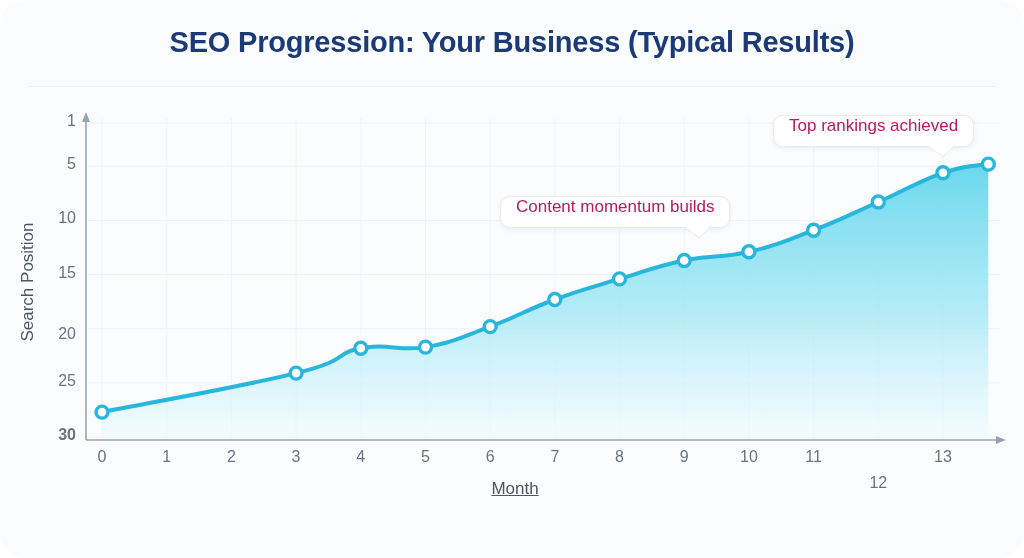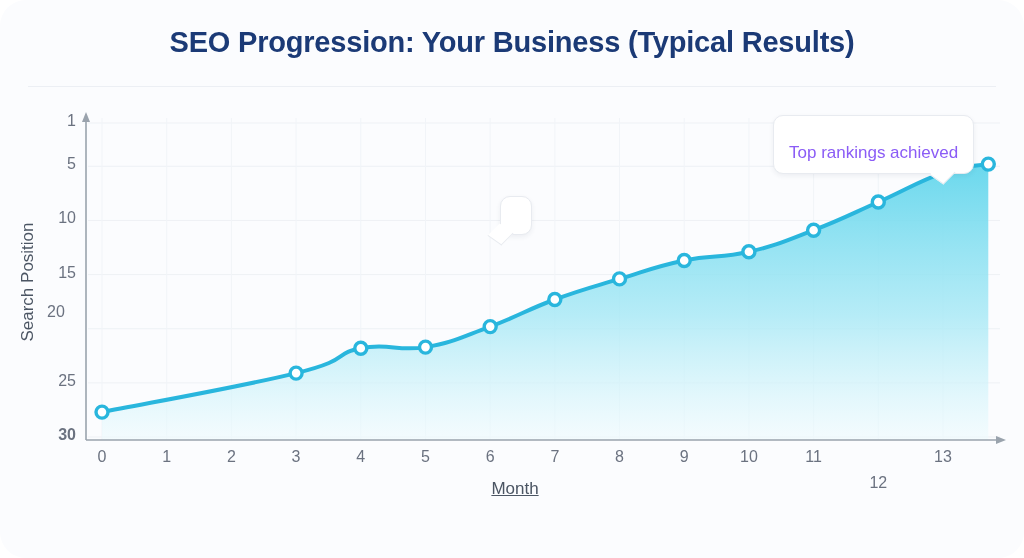--- a/index.html
+++ b/index.html
@@ -82,23 +82,23 @@
   }
   .xtick {
     width: 30px;
     top: 448px;
   }
   .callout {
     position: absolute;
     background: #ffffff;
     border: 1px solid #e8ebf0;
     border-radius: 10px;
-    color: #8b5cf6;
+    color: #be185d;
     font-size: 17px;
-    padding: 27px 15px 10px 15px;
+    padding: 0 15px 10px 15px;
     white-space: nowrap;
     box-shadow: 0 2px 5px rgba(40,55,85,0.07);
   }
   .callout .tail {
     position: absolute;
     width: 16px;
     height: 16px;
     background: #ffffff;
     border-right: 1px solid #e8ebf0;
     border-bottom: 1px solid #e8ebf0;
@@ -183,21 +183,21 @@
     </svg>
 
     <div class="axis-label" id="ylabel">Search Position</div>
     <div class="axis-label" id="xlabel">Month</div>
 
     <div id="yticks">
         <div class="tick ytick" style="left: 36px; top: 112px;">1</div>
         <div class="tick ytick" style="left: 36px; top: 155.31px;">5</div>
         <div class="tick ytick" style="left: 36px; top: 209.448px;">10</div>
         <div class="tick ytick" style="left: 36px; top: 263.586px;">15</div>
-        <div class="tick ytick" style="left: 36px; top: 303px; text-align: center;">20</div>
+        <div class="tick ytick" style="left: 36px; top: 325px;">20</div>
         <div class="tick ytick" style="left: 36px; top: 371.862px;">25</div>
         <div class="tick ytick" style="left: 36px; top: 426px; font-weight: bold;">30</div>
       </div>
     <div id="xticks">
         <div class="tick xtick" style="left: 87px;">0</div>
         <div class="tick xtick" style="left: 151.692px;">1</div>
         <div class="tick xtick" style="left: 216.385px;">2</div>
         <div class="tick xtick" style="left: 281.077px;">3</div>
         <div class="tick xtick" style="left: 345.769px;">4</div>
         <div class="tick xtick" style="left: 410.462px;">5</div>
@@ -210,18 +210,19 @@
         <div class="tick xtick" style="left: 863.308px; margin-top: 26px;">12</div>
         <div class="tick xtick" style="left: 928px;">13</div>
       </div>
 
     <div class="callout" id="callout-0" style="left:773px; top:115px;">
       <span>Top rankings achieved</span>
       <span class="tail tail-down-right"></span>
     </div>
 
     <div class="callout" id="callout-1" style="left:500px; top:196px;">
+      <span>Content momentum builds</span>
       <span class="tail tail-down-right"></span>
     </div>
 
 
   </div>
 </div>
 
 </body></html>

